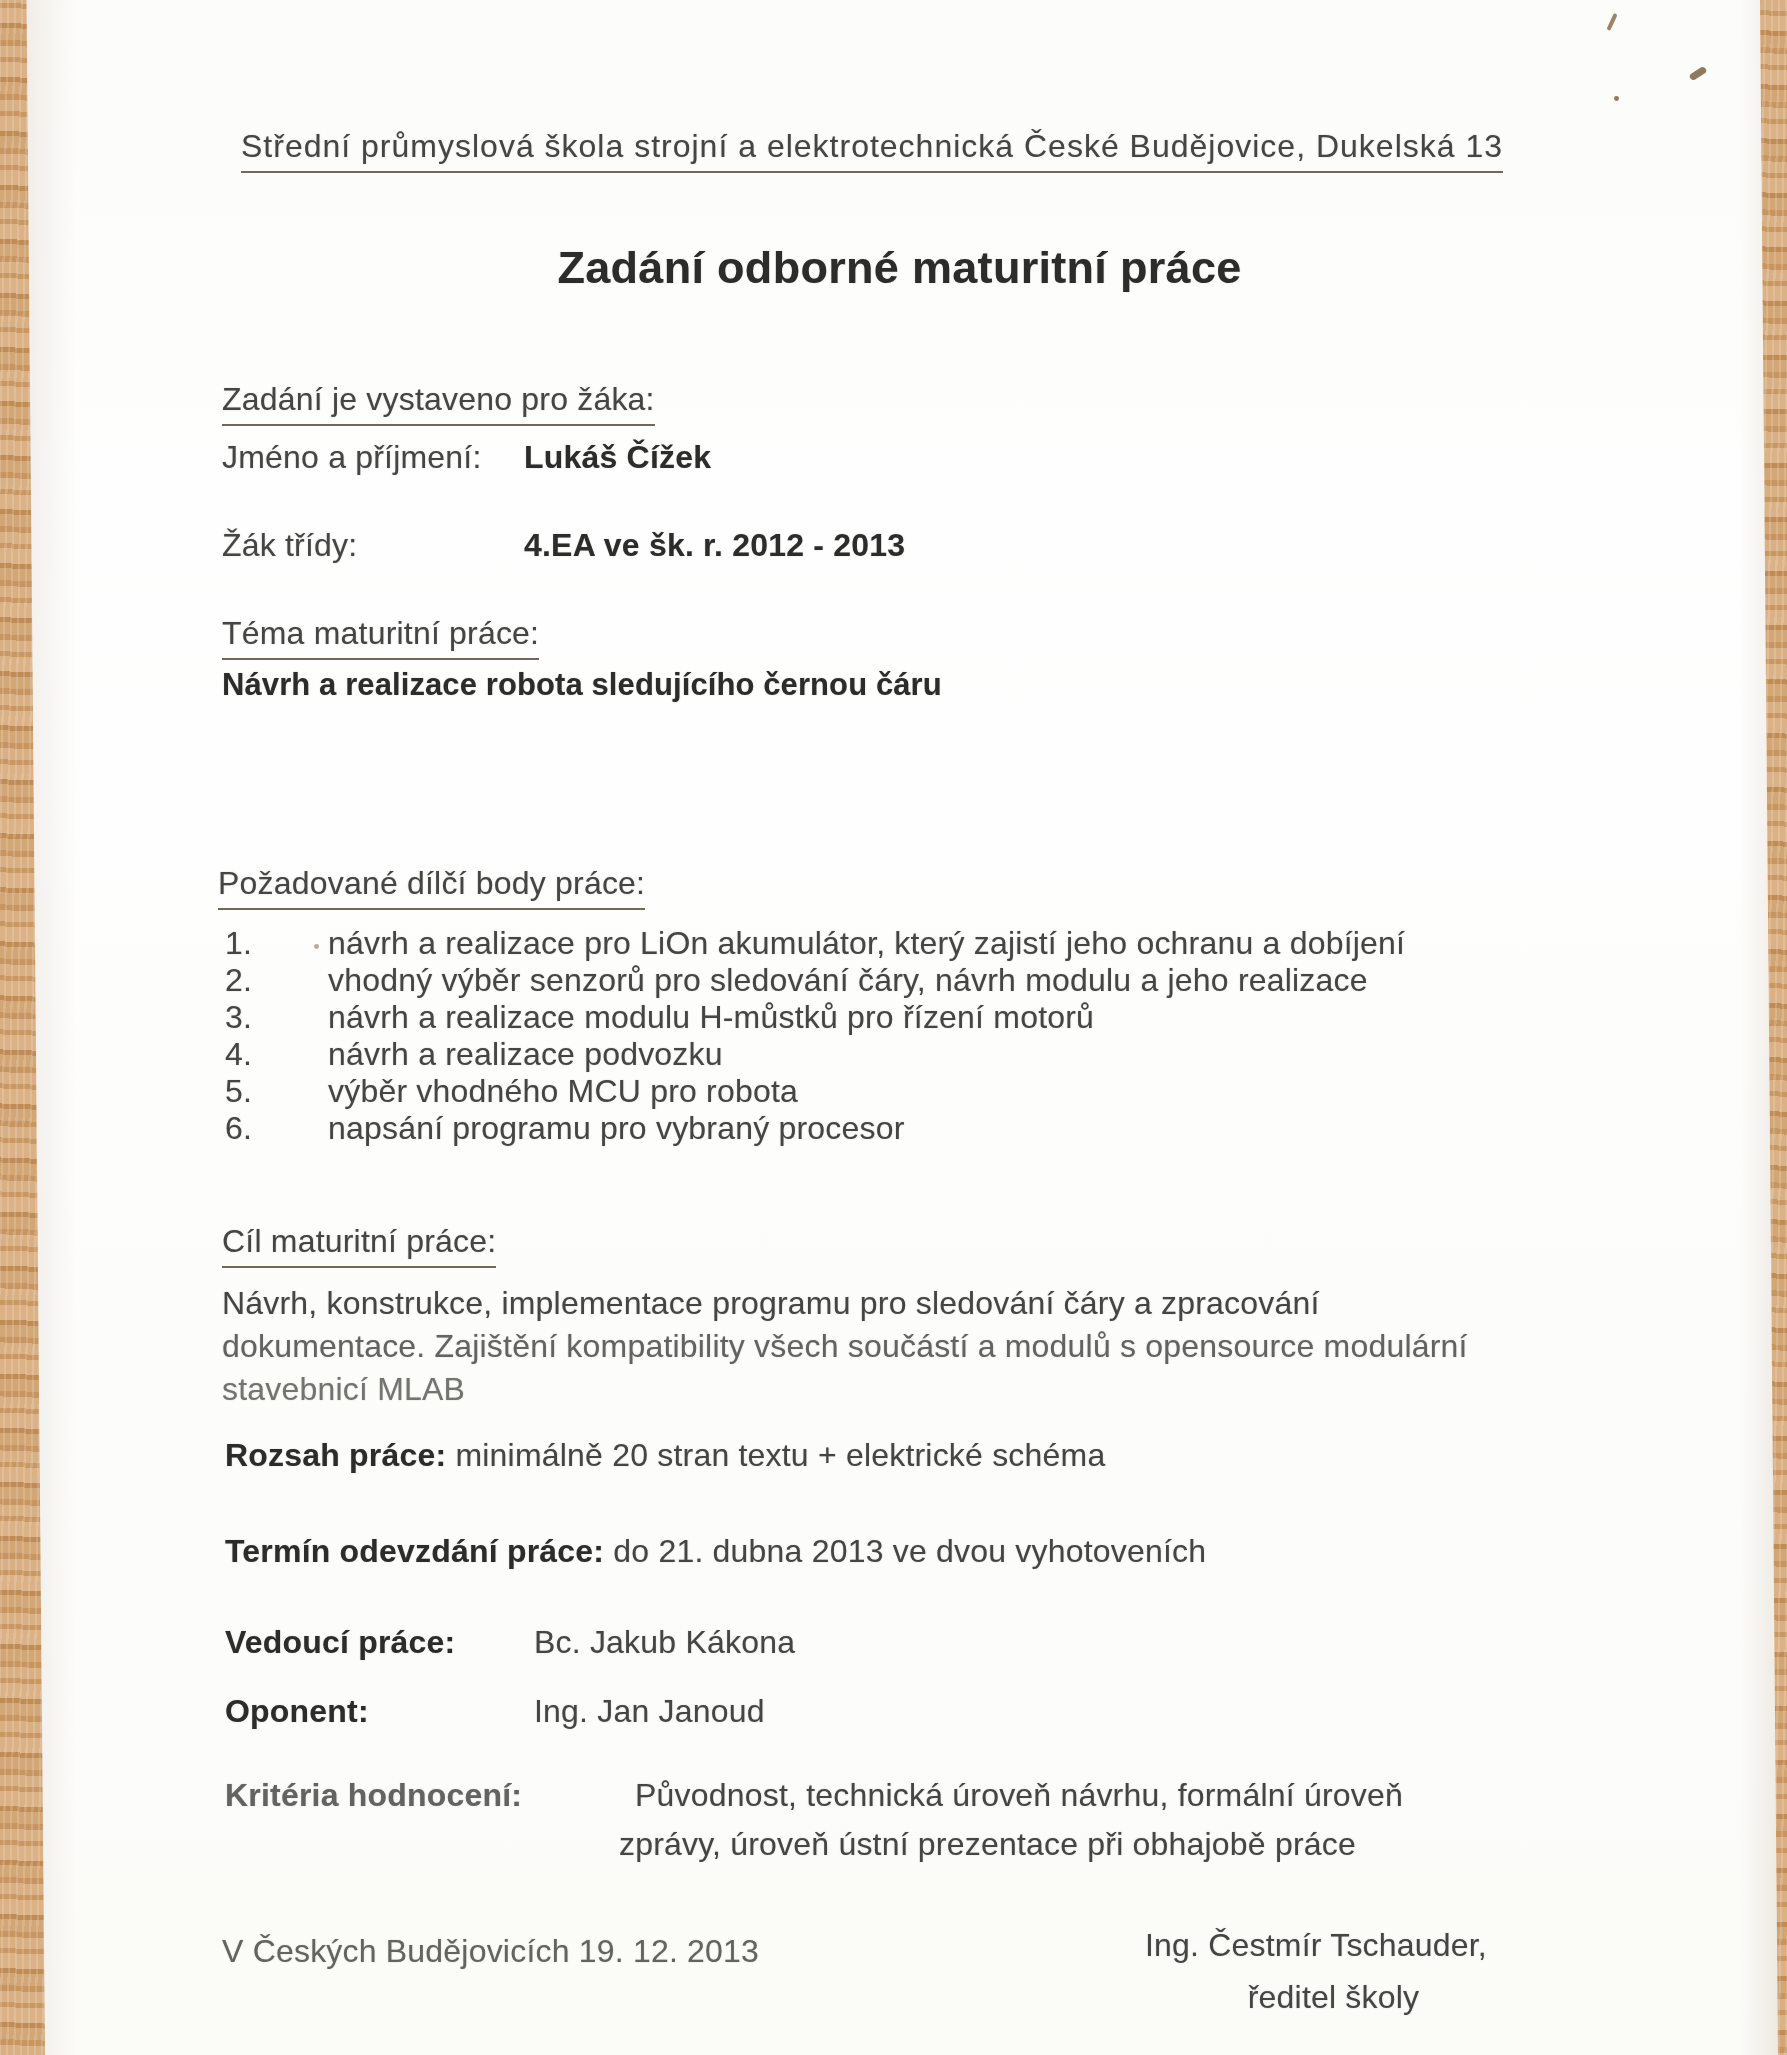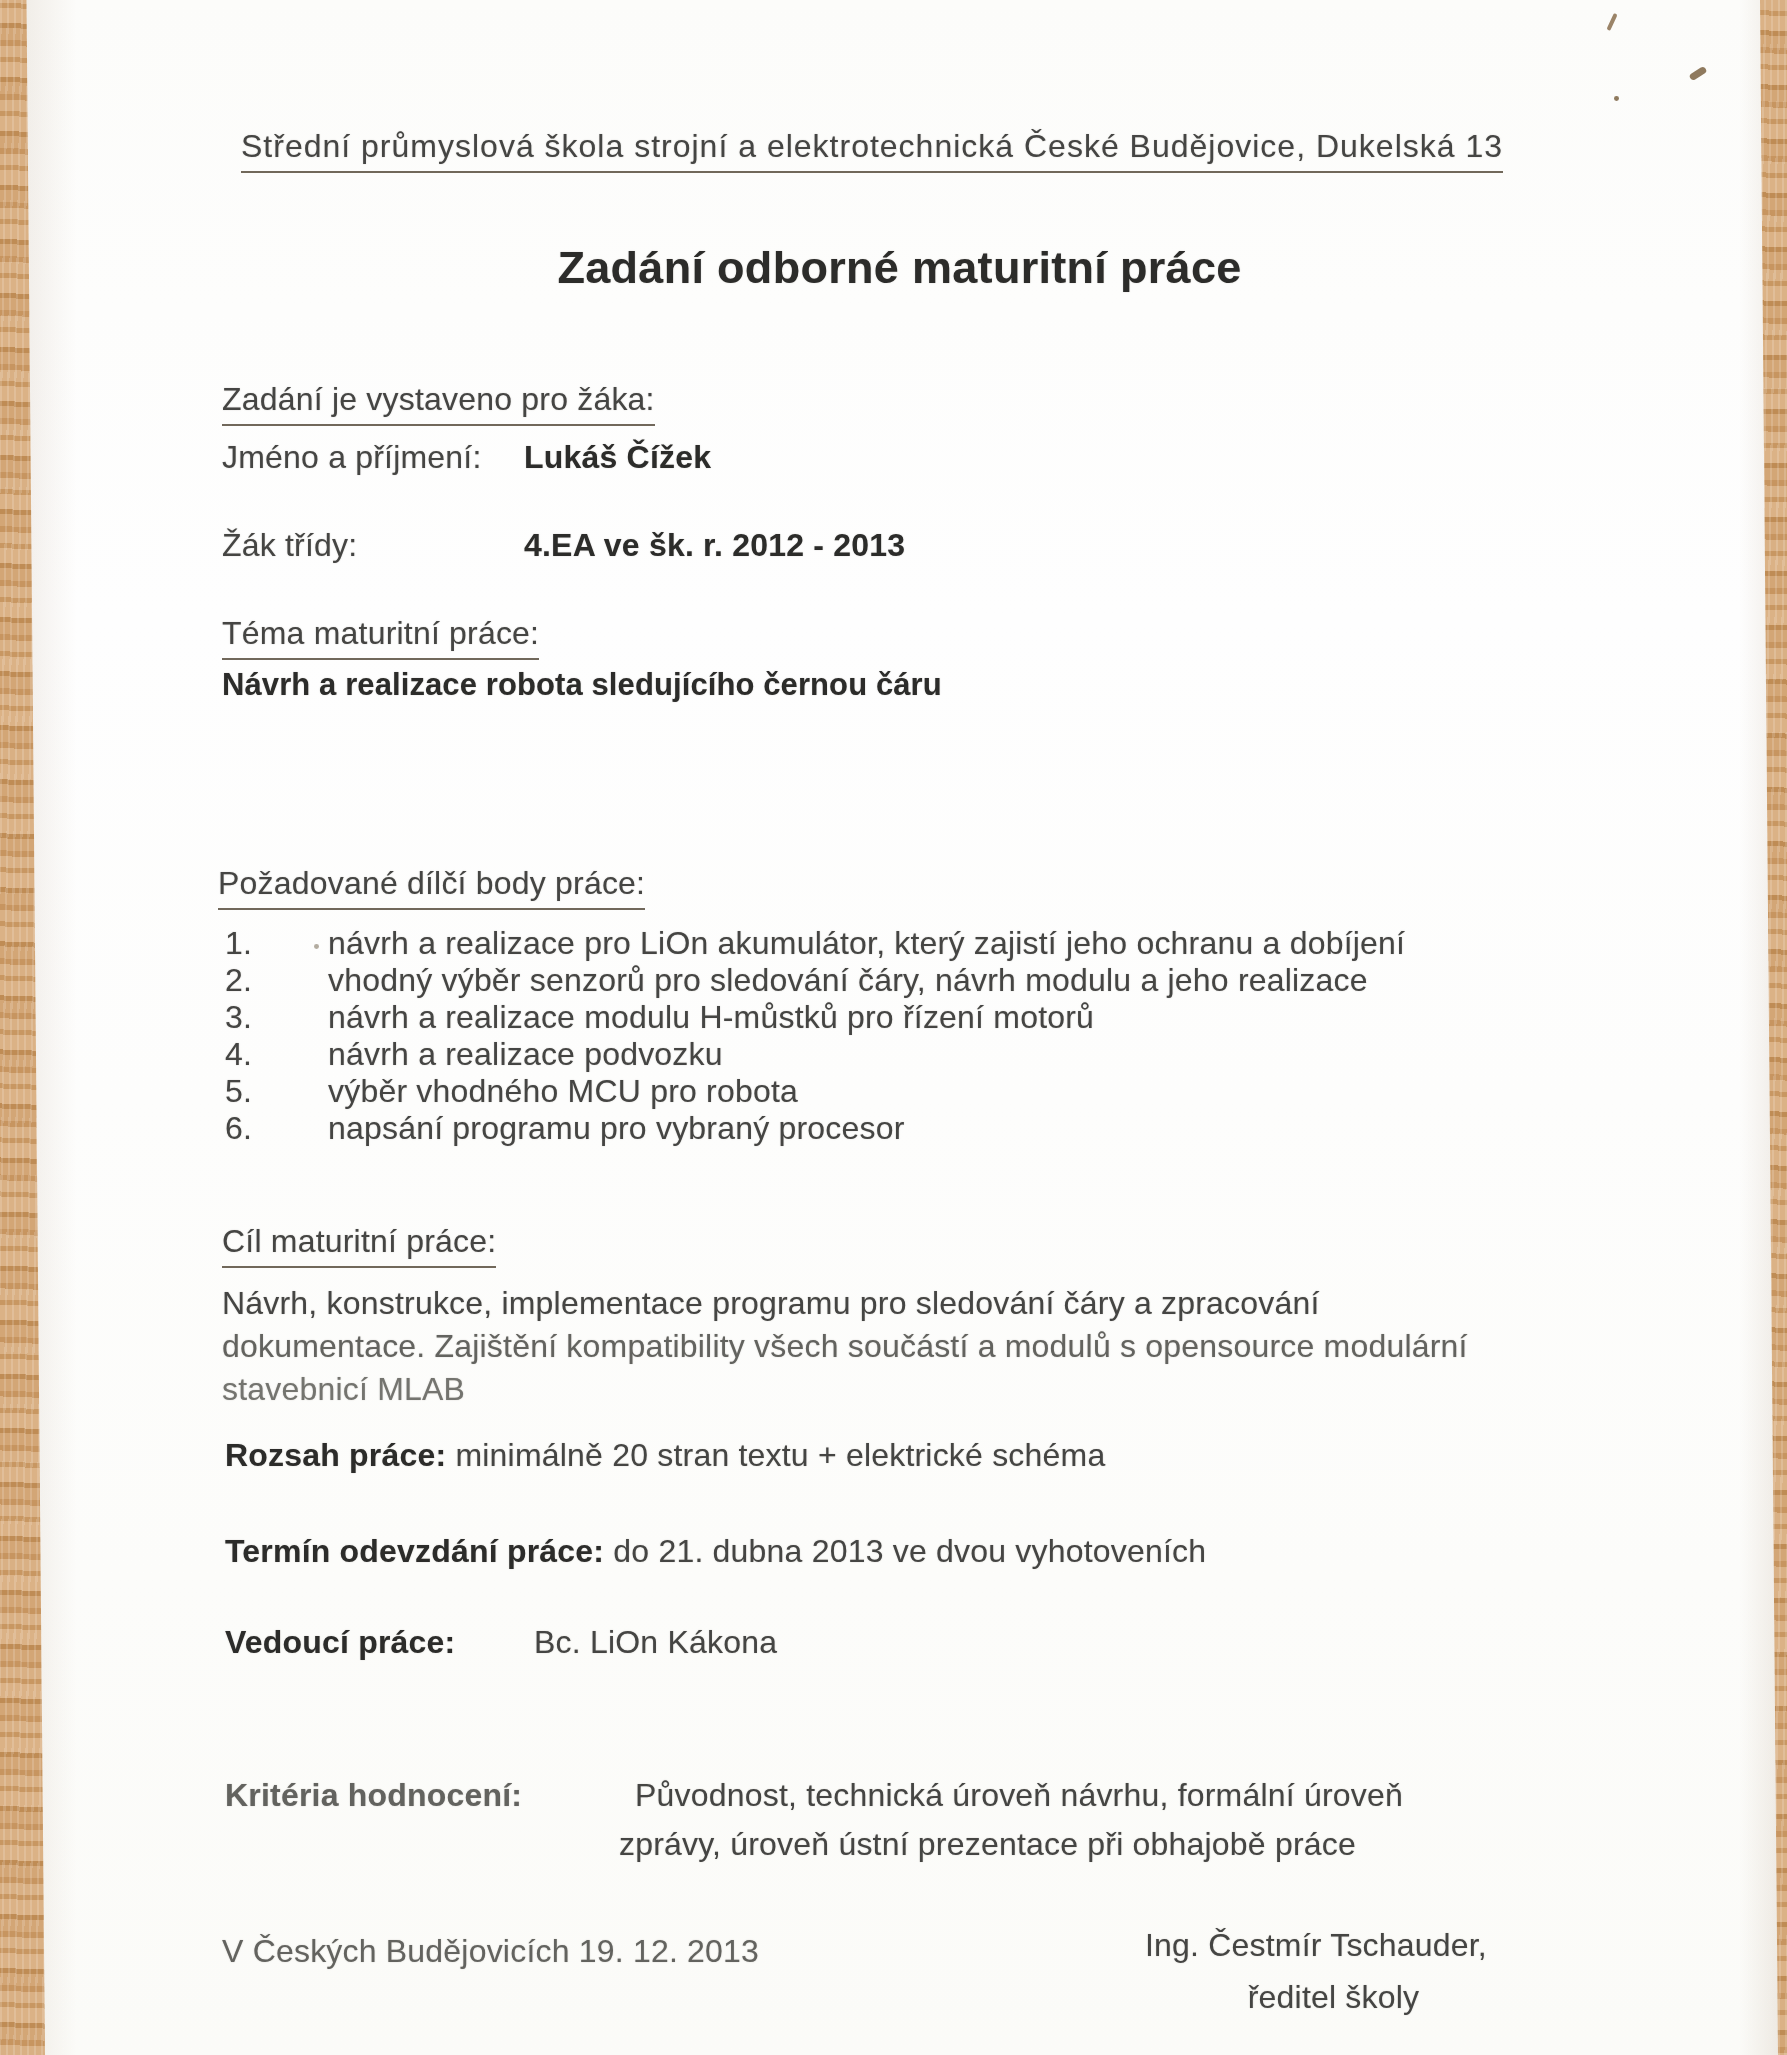--- a/index.html
+++ b/index.html
@@ -102,23 +102,26 @@
       <span class="b">Rozsah práce:</span>
       <span>minimálně 20 stran textu + elektrické schéma</span>
     </div>
 
     <div class="t" style="left:225px;top:1533px;">
       <span class="b">Termín odevzdání práce:</span>
       <span>do 21. dubna 2013 ve dvou vyhotoveních</span>
     </div>
 
     <div class="t" style="left:225px;top:1624px;">
-      <span class="b lbl-col2">Vedoucí práce:</span><span>Bc. LiOn Kákona</span>
+      <span class="b lbl-col2">Vedoucí práce:</span><span>Bc. Jakub Kákona</span>
     </div>
 
+    <div class="t" style="left:225px;top:1693px;">
+      <span class="b lbl-col2">Oponent:</span><span>Ing. Jan Janoud</span>
+    </div>
 
     <div class="t b faded" style="left:225px;top:1777px;">Kritéria hodnocení:</div>
     <div class="t" style="left:635px;top:1777px;">Původnost, technická úroveň návrhu, formální úroveň</div>
     <div class="t" style="left:619px;top:1826px;">zprávy, úroveň ústní prezentace při obhajobě práce</div>
 
     <div class="t faded" style="left:222px;top:1933px;">V Českých Budějovicích 19. 12. 2013</div>
 
     <div class="t" style="left:1145px;top:1927px;">Ing. Čestmír Tschauder,</div>
     <div class="t" style="left:1145px;top:1979px;width:377px;text-align:center;">ředitel školy</div>
 

